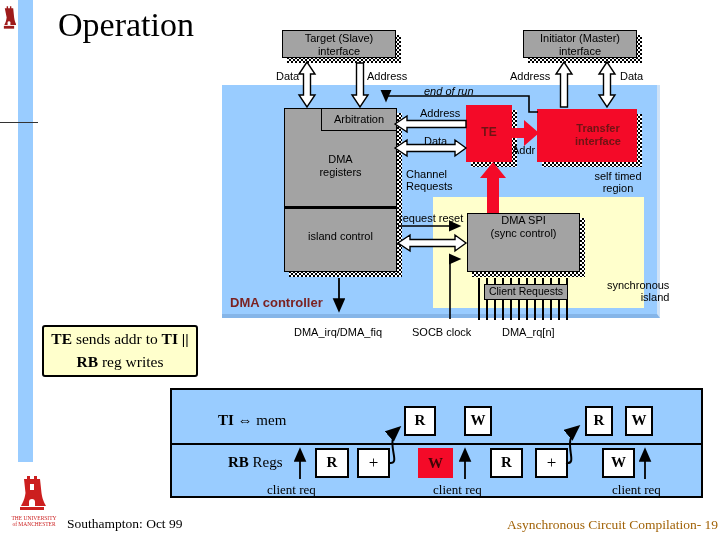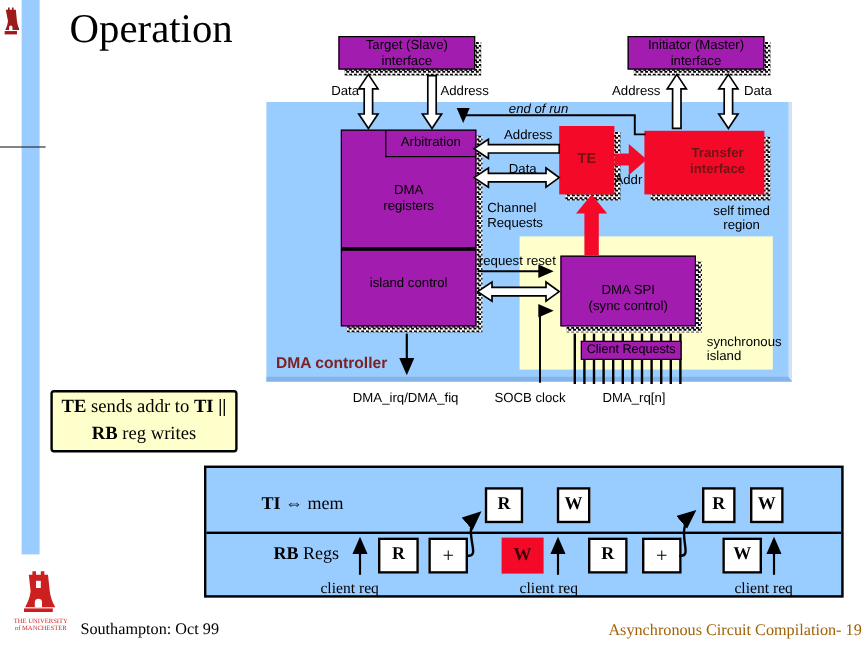--- a/index.html
+++ b/index.html
@@ -1,21 +1,21 @@
 <!DOCTYPE html>
 <html><head>
 <meta charset="utf-8">
 <style>
   html,body{margin:0;padding:0;background:#888;}
   #slide{position:relative;width:720px;height:540px;background:#fff;overflow:hidden;
          font-family:"Liberation Sans",sans-serif;}
   .abs{position:absolute;}
   .lbl{position:absolute;font:11px/1.1 "Liberation Sans",sans-serif;color:#000;white-space:nowrap;}
   .lbl2{position:absolute;font:11px/1.12 "Liberation Sans",sans-serif;color:#000;}
-  .box{position:absolute;background:#a21caf;border:1.5px solid #000;box-sizing:border-box;
+  .box{position:absolute;background:#a3a3a3;border:1.5px solid #000;box-sizing:border-box;
        text-align:center;font:11px/1.18 "Liberation Sans",sans-serif;color:#000;}
   .hatch{position:absolute;background-image:conic-gradient(#000 90deg,#fff 90deg 180deg,#000 180deg 270deg,#fff 270deg);
          background-size:4px 4px;}
   .redbox{background:#f40a28;border:none;color:#6e1414;font-weight:bold;}
   .serif{font-family:"Liberation Serif",serif;}
   .tbox{position:absolute;width:32px;height:30px;background:#fff;border:2px solid #000;box-sizing:border-box;
         text-align:center;font:bold 15px/25px "Liberation Serif",serif;color:#000;}
   .tbox.plus{font-weight:normal;font-size:17px;}
   .tbox.redw{background:#f40a28;border:none;line-height:30px;color:#3f0606;}
   svg{display:block;}
@@ -101,29 +101,29 @@
     <div>Channel</div>
     <div>Requests</div>
   </div>
   <div class="lbl2" style="left:592px;top:170px;width:52px;text-align:center;">
     <div>self timed</div>
     <div>region</div>
   </div>
 
   <div class="lbl" style="left:399px;top:212px;">request reset</div>
   <div class="hatch" style="left:472px;top:218px;width:113px;height:59px;"></div>
-  <div class="box" style="left:467px;top:213px;width:113px;height:59px;padding-top:22px;">
+  <div class="box" style="left:467px;top:213px;width:113px;height:59px;padding-top:0;">
     <div>DMA SPI</div>
     <div>(sync control)</div>
   </div>
 
   <div class="box" style="left:484px;top:284px;width:84px;height:16px;font-size:10.5px;line-height:13px;border-width:1.4px;">
     <span>Client Requests</span>
   </div>
-  <div class="lbl2" style="left:589px;top:279px;">
+  <div class="lbl2" style="left:607px;top:279px;text-align:right;">
     <div>synchronous</div>
     <div>island</div>
   </div>
 
   <div class="abs" style="left:230px;top:295px;font:bold 13px 'Liberation Sans',sans-serif;color:#7b2222;">DMA controller</div>
 
   <div class="lbl" style="left:294px;top:326px;">DMA_irq/DMA_fiq</div>
   <div class="lbl" style="left:412px;top:326px;">SOCB clock</div>
   <div class="lbl" style="left:502px;top:326px;">DMA_rq[n]</div>
 

